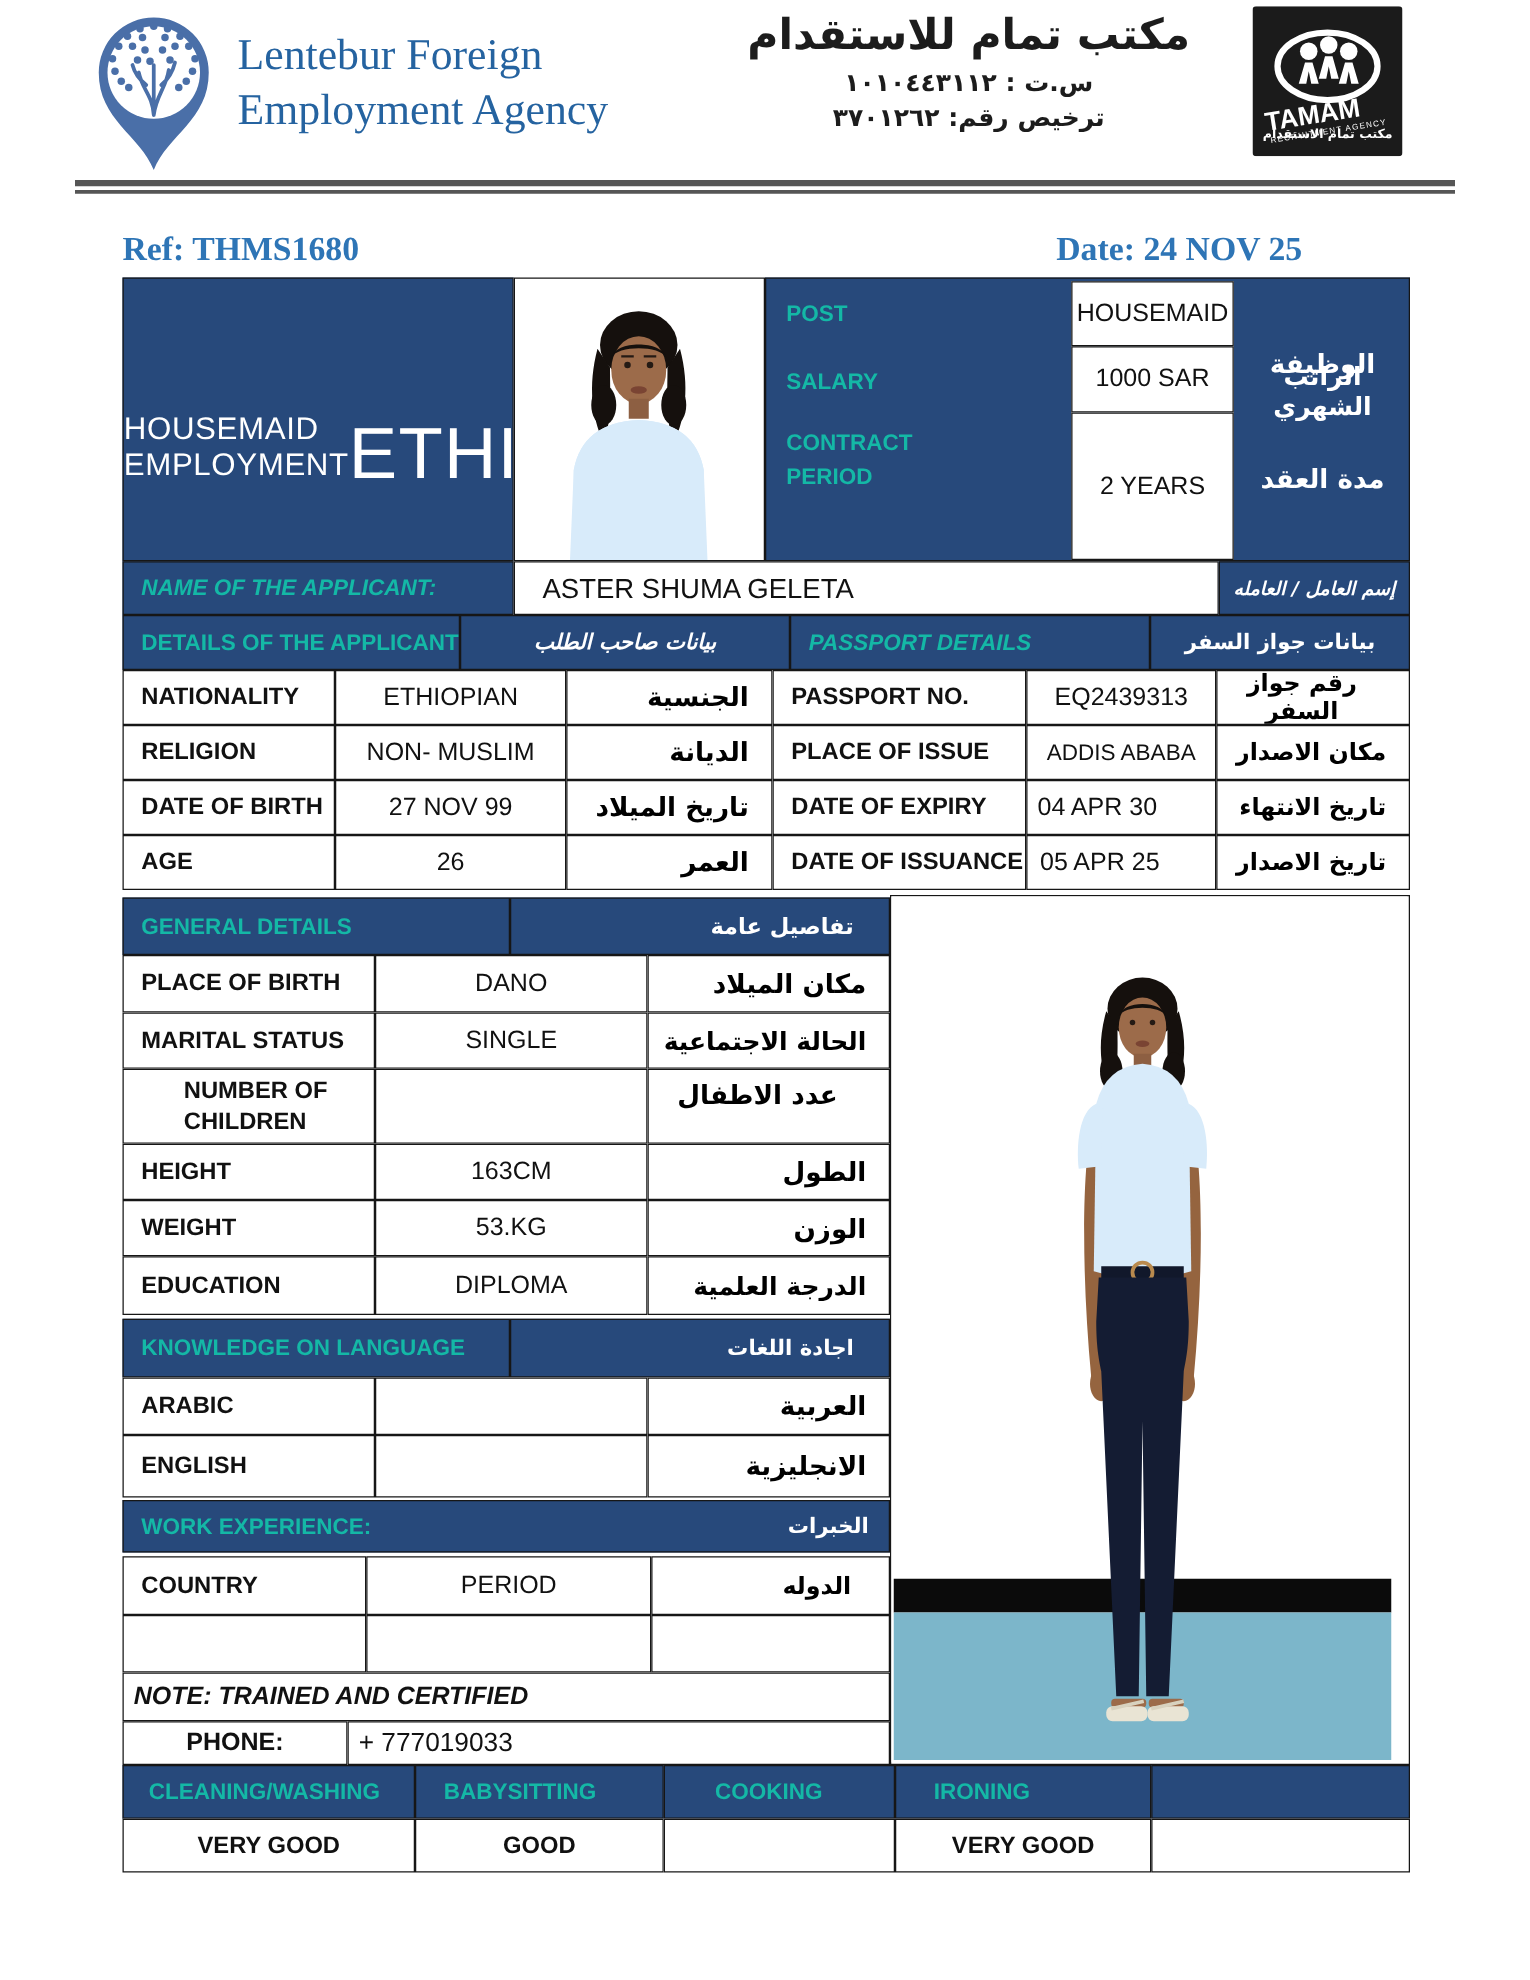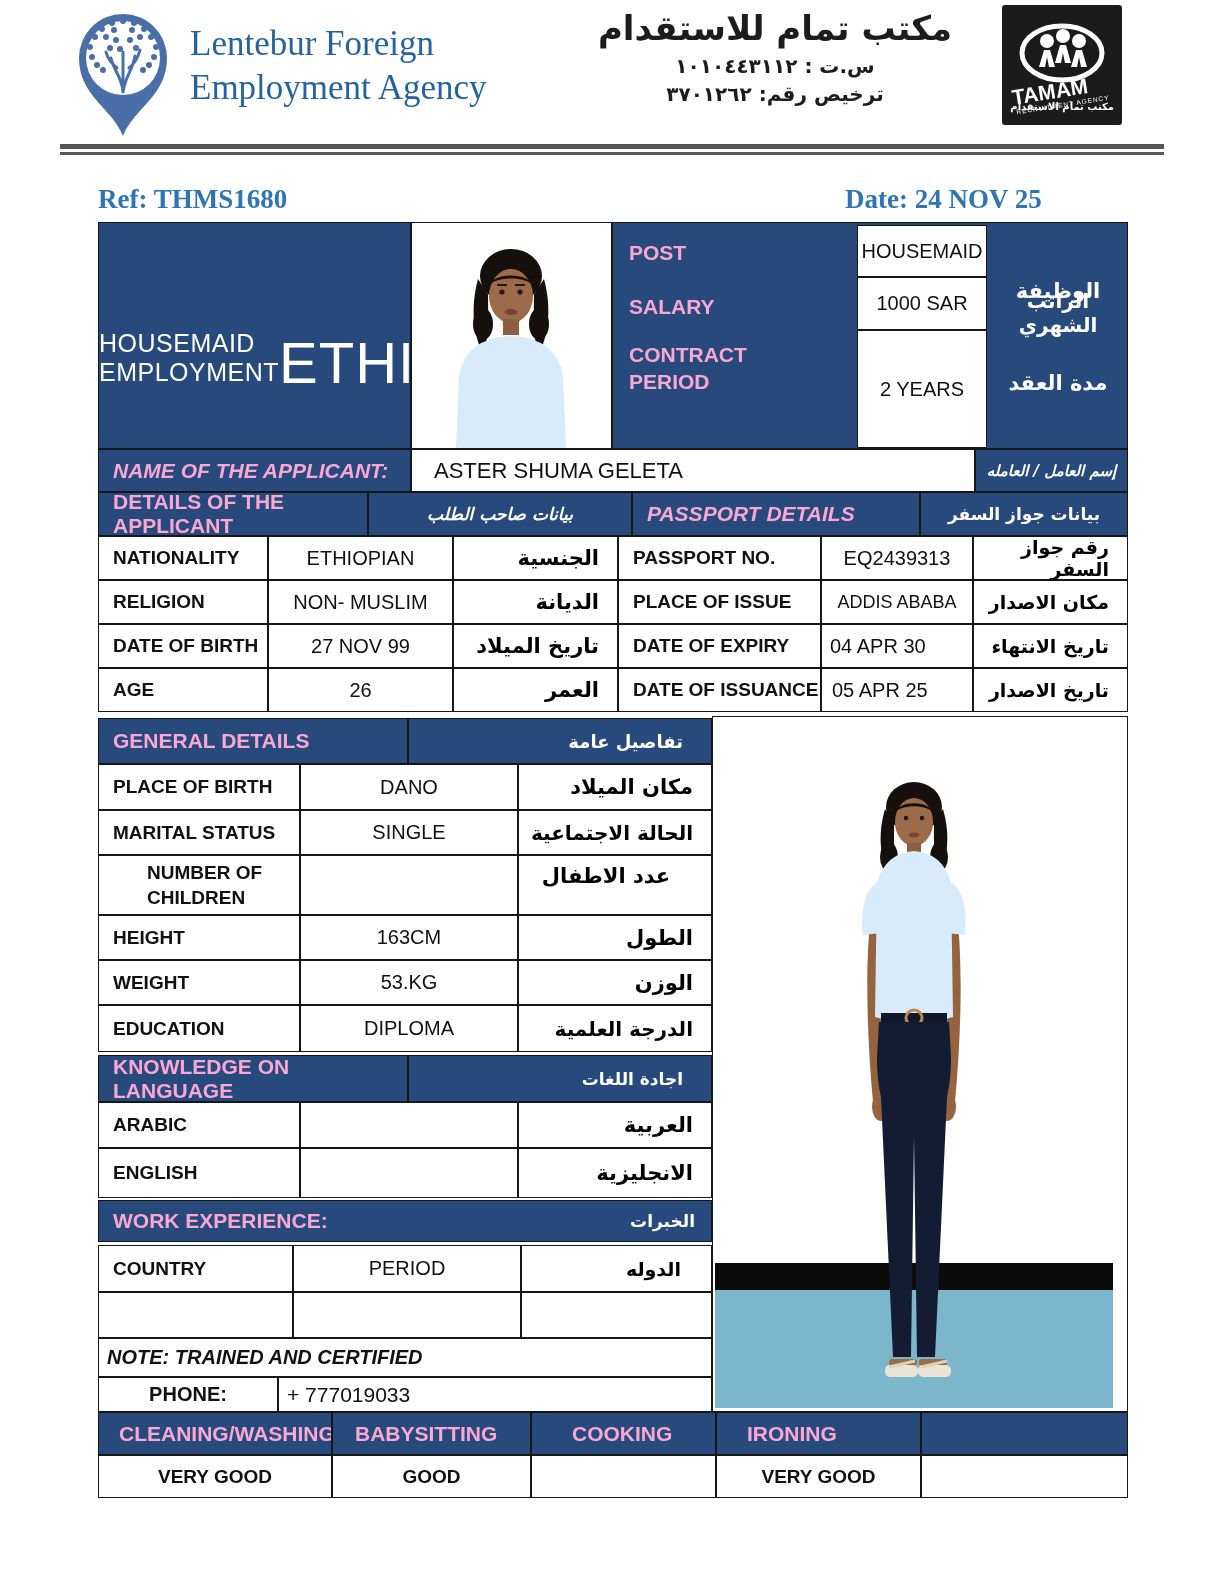--- a/index.html
+++ b/index.html
@@ -3,26 +3,26 @@
 <meta charset="utf-8">
 <style>
   html,body{margin:0;padding:0;background:#ffffff;}
   .page{position:relative;width:1224px;height:1584px;background:#fff;overflow:hidden;
         font-family:"Liberation Sans",sans-serif;}
   .abs{position:absolute;box-sizing:border-box;}
   .cell{position:absolute;box-sizing:border-box;border:1.5px solid #161616;
         display:flex;align-items:center;background:#fff;overflow:hidden;}
   .blue{background:#27497B;color:#fff;}
   .lbl{font-weight:bold;font-size:19px;color:#111;}
-  .wlbl{font-weight:bold;font-size:21px;color:#f9a8d4;}
+  .wlbl{font-weight:bold;font-size:18px;color:#14b8a6;}
   .val{font-size:20px;color:#111;}
   .ar{font-family:"DejaVu Sans",sans-serif;font-weight:bold;direction:rtl;font-size:19px;}
   .it{font-style:italic;}
   .c{justify-content:center;}
-  .r{justify-content:flex-end;}
+  .r{justify-content:flex-end;text-align:center;}
   .pl{padding-left:14px;}
   .pl22{padding-left:22px;}
   .pr{padding-right:18px;}
   .serifblue{font-family:"Liberation Serif",serif;color:#2E75B6;font-size:27px;font-weight:600;}
   .agency{font-family:"Liberation Serif",serif;color:#2563A0;font-size:35px;line-height:44px;}
   .hdr-ar{font-family:"DejaVu Sans",sans-serif;direction:rtl;color:#1c1c1c;text-align:center;}
   .rule{position:absolute;background:#565656;}
 </style>
 </head>
 <body>

